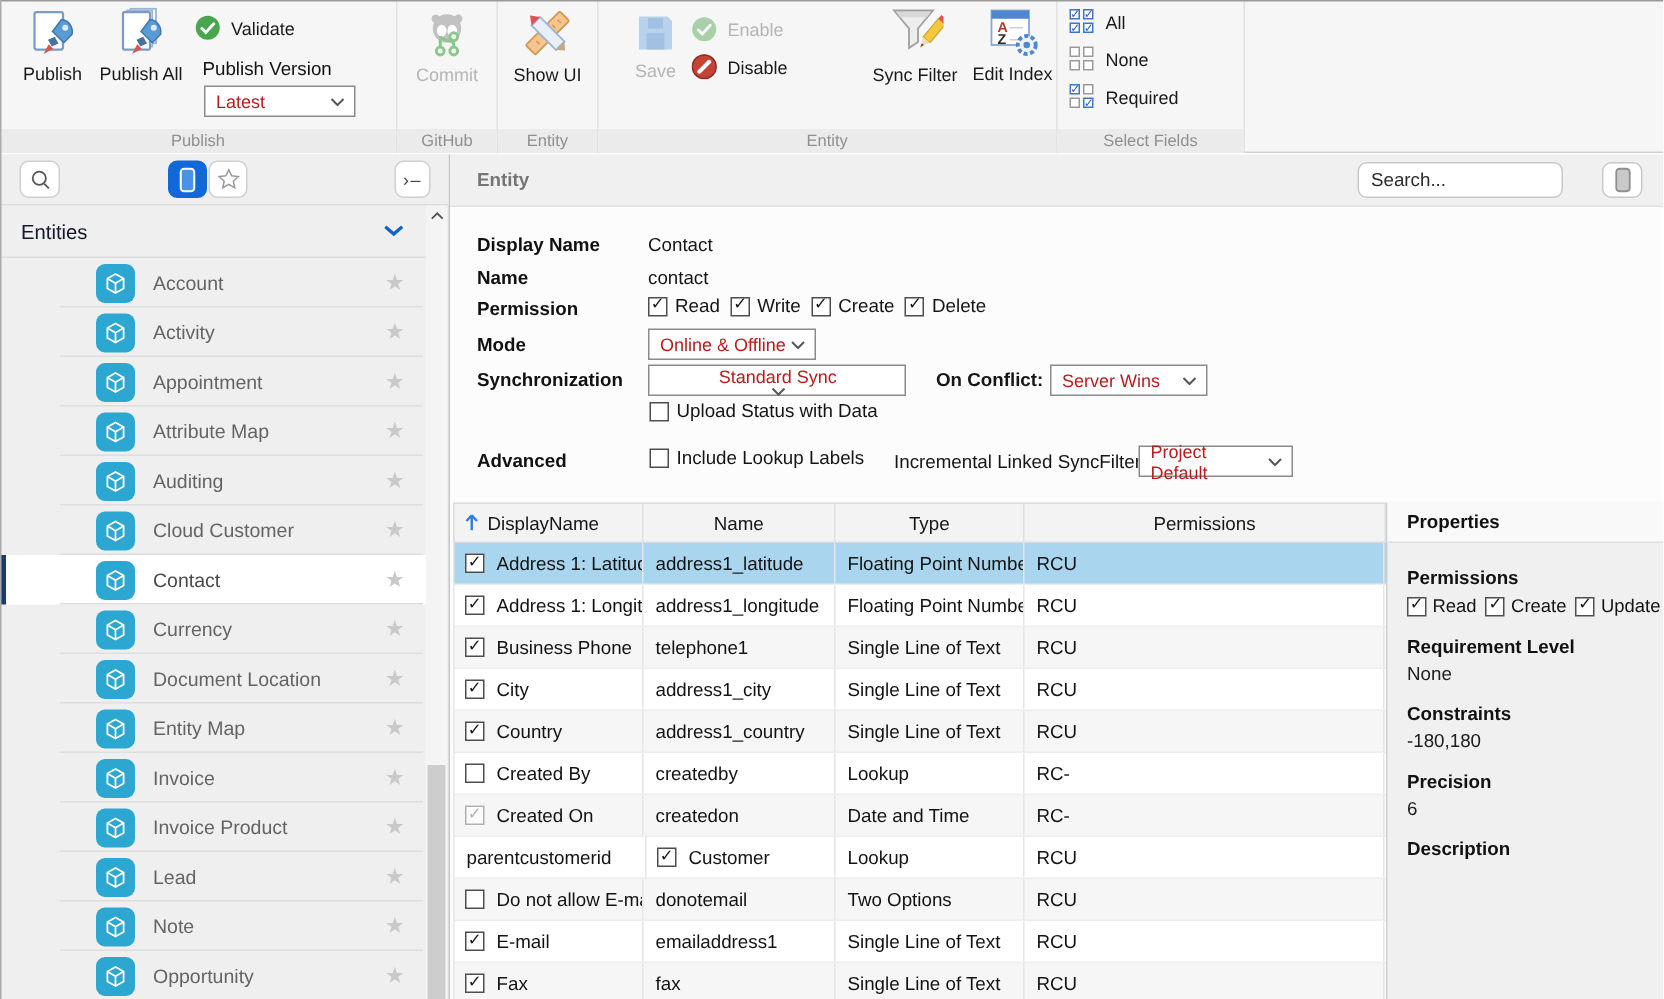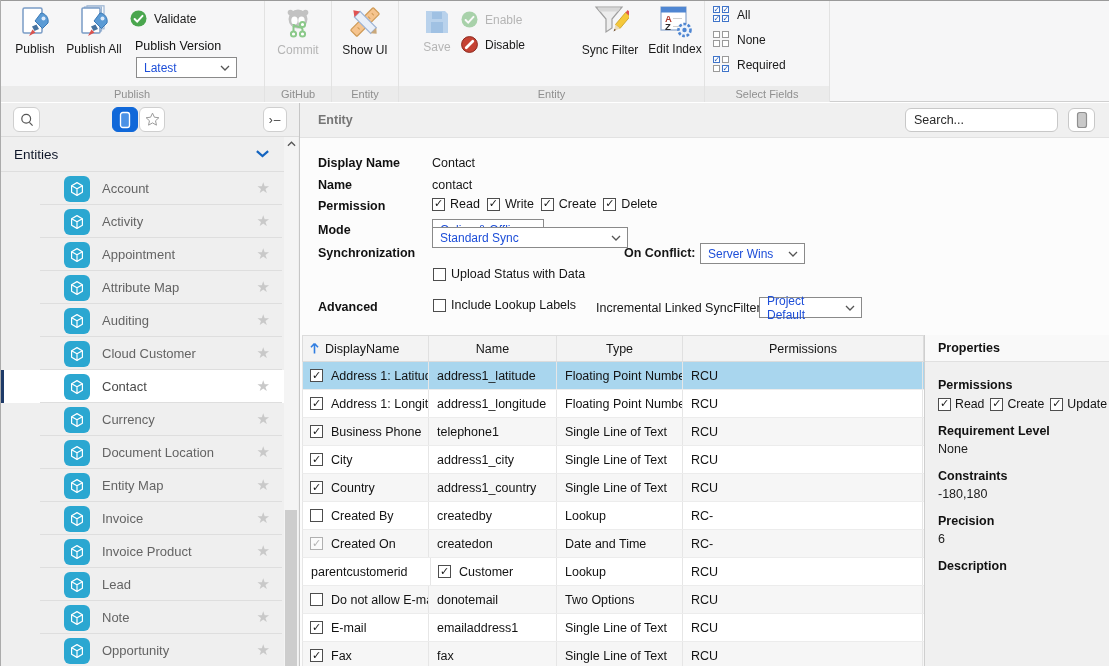--- a/index.html
+++ b/index.html
@@ -10,21 +10,21 @@
   .win-edge-left { position:absolute; top:0; left:0; bottom:0; width:1px; background:#ababab; z-index:60; }
 
   
   #ribbon { position:absolute; top:0; left:0; width:1109px; height:102px; background:#f6f6f7; border-bottom:1px solid #cfcfcf; z-index:10; }
   .rgroup { position:absolute; top:0; height:102px; border-right:1px solid #e2e2e2; }
   .rgroup-label { position:absolute; left:0; right:0; bottom:0; height:16px; background:#ebebeb; color:#8f8f8f; font-size:11px; text-align:center; line-height:16px; }
   .rbtn { position:absolute; display:flex; flex-direction:column; align-items:center; gap:3px; font-size:12px; color:#1a1a1a; cursor:default; }
   .rbtn .cap { white-space:nowrap; }
   .rbtn-sm { position:absolute; display:flex; align-items:center; gap:7px; font-size:12px; color:#1a1a1a; cursor:default; }
   .dim { color:#b5b5b5; }
-  .dd { position:absolute; height:21px; background:#fff; border:1px solid #8a8a8a; display:flex; align-items:center; justify-content:space-between; padding:0 6px 0 7px; font-size:12px; color:#1d4ed8; cursor:default; }
+  .dd { position:absolute; height:21px; background:#fff; border:1px solid #8a8a8a; display:flex; align-items:center; justify-content:space-between; padding:0 6px 0 7px; font-size:12px; color:#b91c1c; cursor:default; }
   .grid-ico { width:17px; height:17px; display:grid; grid-template-columns:7px 7px; grid-template-rows:7px 7px; gap:2px; flex:none; }
   .gbox { border:1px solid #9a9a9a; background:#fff; position:relative; }
   .gbox.on { border-color:#3f74c9; }
   .gbox.on::after { content:"\2713"; position:absolute; top:-2.5px; left:-0.5px; font-size:8px; color:#2f62b8; font-weight:bold; }
 
   
   #sidebar { position:absolute; left:0; top:103px; width:300px; height:563px; background:#efefef; border-right:1px solid #c6c6c6; z-index:5; }
   .side-toolbar { position:absolute; top:0; left:0; right:0; height:34px; border-bottom:1px solid #dcdcdc; background:#efefef; }
   .tool-btn { position:absolute; top:4px; height:25px; background:#fff; border:1px solid #cfcfcf; border-radius:6px; display:flex; align-items:center; justify-content:center; cursor:default; }
   .tool-btn.active { background:#1068d9; border-color:#1068d9; }
@@ -40,21 +40,21 @@
   .side-item.selected .side-label { color:#4a4a4a; }
   .side-star { position:absolute; right:14px; top:7px; font-size:15px; color:#c9c9c9; }
   .side-scroll { position:absolute; right:1px; top:34px; bottom:0; width:14px; background:#f4f4f4; }
   .side-scroll .up { position:absolute; top:4px; left:1px; width:12px; text-align:center; }
   .side-scroll .thumb { position:absolute; top:373px; bottom:0; left:1px; width:12px; background:#cdcdcd; }
 
   
   #main { position:absolute; left:300px; top:103px; width:809px; height:563px; background:#fcfcfc; }
   .main-header { position:absolute; top:0; left:0; right:0; height:35px; background:#f0f0f0; border-bottom:1px solid #e2e2e2; }
   .main-title { position:absolute; left:18px; top:10px; font-weight:bold; color:#757575; font-size:12.5px; }
-  .search-input { position:absolute; left:605px; top:5px; width:153px; height:24px; border:1px solid #c8c8c8; border-radius:6px; background:#fff; padding:0 8px; font-size:12.5px; color:#1a1a1a; font-family:inherit; outline:none; }
+  .search-input { position:absolute; left:605px; top:5px; width:137px; height:24px; border:1px solid #c8c8c8; border-radius:6px; background:#fff; padding:0 8px; font-size:12.5px; color:#1a1a1a; font-family:inherit; outline:none; }
   .search-input::placeholder { color:#2a2a2a; opacity:1; }
   .hdr-phone-btn { position:absolute; left:768px; top:5px; width:27px; height:24px; background:#fff; border:1px solid #c8c8c8; border-radius:6px; display:flex; align-items:center; justify-content:center; }
 
   .flabel { position:absolute; font-weight:bold; font-size:12.5px; color:#111; white-space:nowrap; }
   .fvalue { position:absolute; font-size:12.5px; color:#161616; white-space:nowrap; }
   .cb { width:13px; height:13px; background:#fff; border:1px solid #4d4d4d; display:inline-flex; align-items:center; justify-content:center; flex:none; position:relative; }
   .cb.checked::after { content:"\2713"; font-size:11px; line-height:1; color:#151515; margin-top:-1px; }
   .cb.disabled { border-color:#b0b0b0; background:#fbfbfb; }
   .cb.disabled::after { color:#b3b3b3; }
   .cb-label { display:inline-flex; align-items:center; gap:5px; font-size:12.5px; color:#141414; white-space:nowrap; }
@@ -520,21 +520,21 @@
     <div class="dd" style="left:132px;top:116px;width:112px;">
       <span>Online &amp; Offline</span>
       <span class="ico">
           <svg width="10" height="6" viewBox="0 0 10 6">
             <path d="M1 1l4 4 4-4" fill="none" stroke="#555" stroke-width="1.3"></path>
           </svg>
         </span>
     </div>
 
     <div class="flabel" style="left:18px;top:143px;">Synchronization</div>
-    <div class="dd" style="left:132px;top:124px;width:196px;">
+    <div class="dd" style="left:132px;top:140px;width:172px;flex-direction:column;">
       <span>Standard Sync</span>
       <span class="ico">
           <svg width="10" height="6" viewBox="0 0 10 6">
             <path d="M1 1l4 4 4-4" fill="none" stroke="#555" stroke-width="1.3"></path>
           </svg>
         </span>
     </div>
     <div class="fvalue" style="left:324px;top:143px;font-weight:bold;">On Conflict:</div>
     <div class="dd" style="left:400px;top:140px;width:105px;">
       <span>Server Wins</span>

